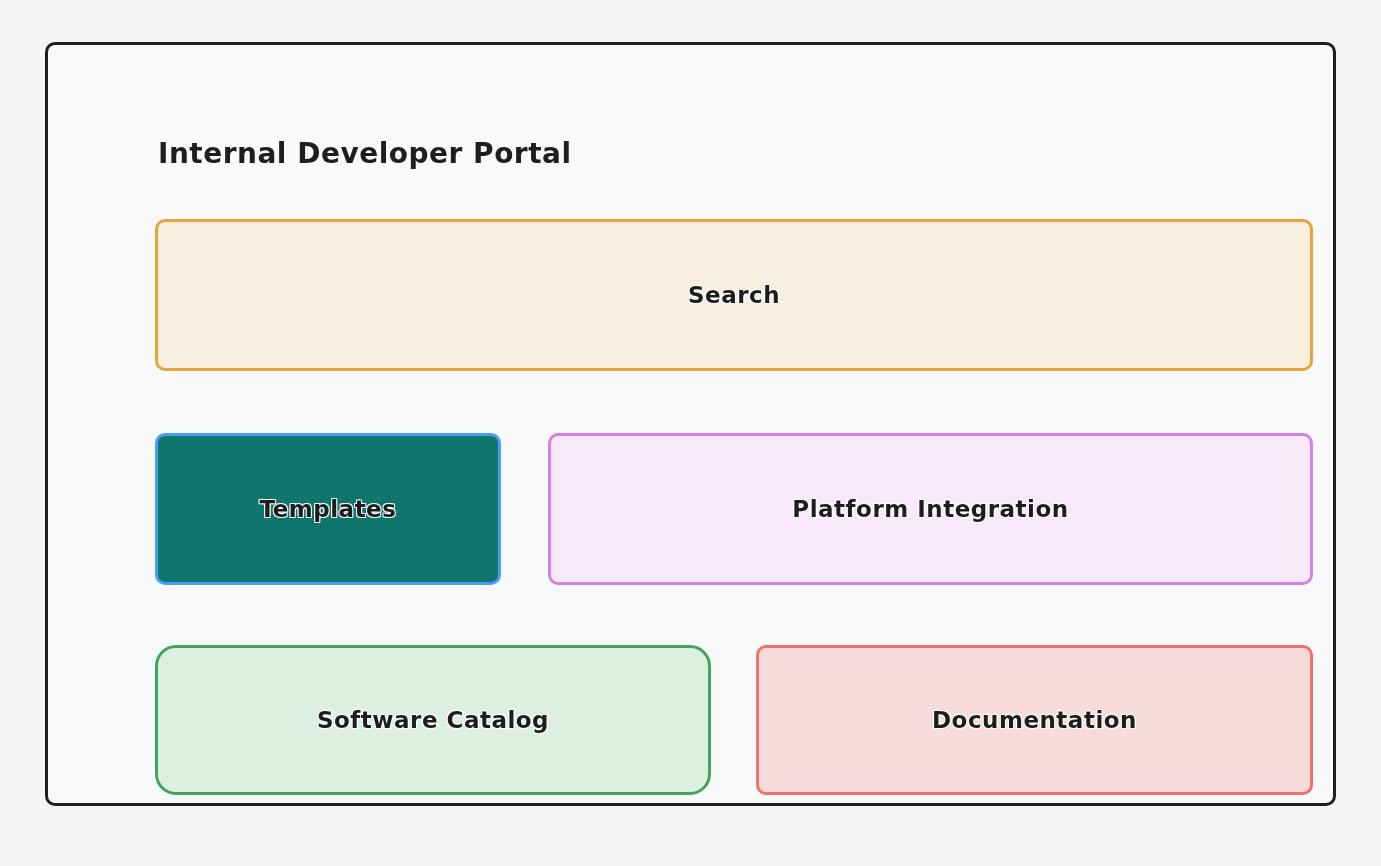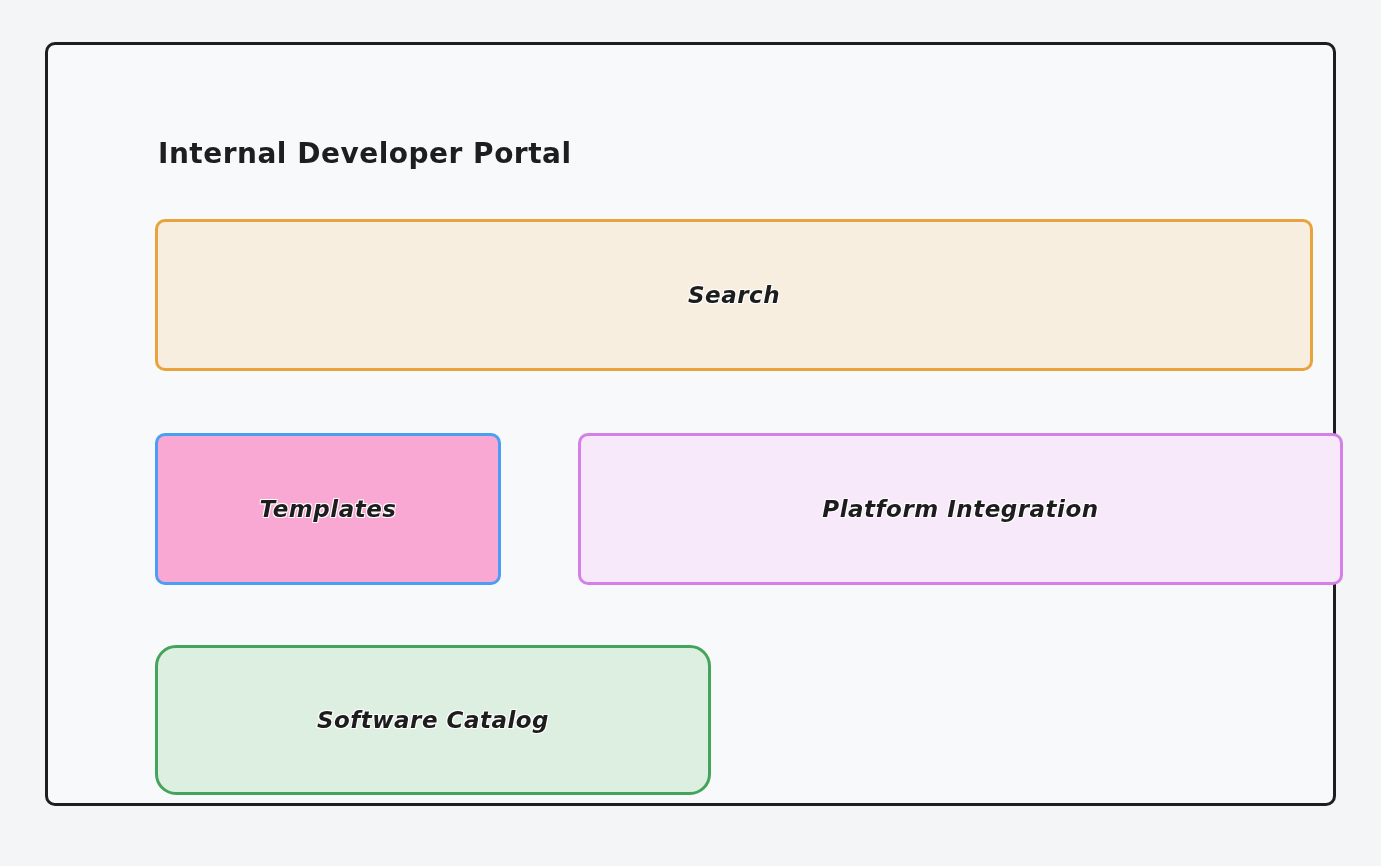--- a/index.html
+++ b/index.html
@@ -34,57 +34,59 @@
   }
   .node {
     position: absolute;
     box-sizing: border-box;
     border: 3px solid;
     border-radius: 10px;
     display: flex;
     align-items: center;
     justify-content: center;
     cursor: pointer;
-    font-style: italic;
   }
   .node-label {
     font-size: 23px;
     font-weight: 700;
     letter-spacing: 0.5px;
     color: #1d1d1d;
     text-shadow:
       1px 1px 0 rgba(255,255,255,0.9),
      -1px 1px 0 rgba(255,255,255,0.9),
       1px -1px 0 rgba(255,255,255,0.9),
      -1px -1px 0 rgba(255,255,255,0.9);
     white-space: nowrap;
   }
   #node-search            { left: 107px; top: 174px; width: 1158px; height: 152px; }
   #node-templates         { left: 107px; top: 388px; width: 346px;  height: 152px; }
-  #node-platform          { left: 500px; top: 388px; width: 765px;  height: 152px; margin-left: 30px; }
+  #node-platform          { left: 500px; top: 388px; width: 765px;  height: 152px; }
   #node-software-catalog  { left: 107px; top: 600px; width: 556px;  height: 150px; border-radius: 21px; }
   #node-documentation     { left: 708px; top: 600px; width: 557px;  height: 150px; }
 </style>
 </head>
 <body style="background-color: rgb(244, 245, 247);">
 
 <div class="frame" style="border-color: rgb(30, 30, 30); background-color: rgb(248, 249, 251);">
 
   <div class="title">Internal Developer Portal</div>
 
   <div class="node" id="node-search" style="background-color: rgb(247, 238, 224); border-color: rgb(233, 163, 61);">
     <span class="node-label">Search</span>
   </div>
 
-  <div class="node" id="node-templates" style="background-color: #f9a8d4; border-color: rgb(76, 158, 245); text-align: right;">
+  <div class="node" id="node-templates" style="background-color: #0f766e; border-color: rgb(76, 158, 245); text-align: right;">
     <span class="node-label">Templates</span>
   </div>
 
   <div class="node" id="node-platform" style="background-color: rgb(247, 232, 250); border-color: rgb(213, 128, 232);">
     <span class="node-label">Platform Integration</span>
   </div>
 
   <div class="node" id="node-software-catalog" style="background-color: rgb(221, 239, 225); border-color: rgb(67, 165, 92);">
     <span class="node-label">Software Catalog</span>
   </div>
 
+  <div class="node" id="node-documentation" style="background-color: rgb(248, 220, 219); border-color: rgb(241, 113, 108);">
+    <span class="node-label">Documentation</span>
+  </div>
 
 </div>
 
 </body></html>

